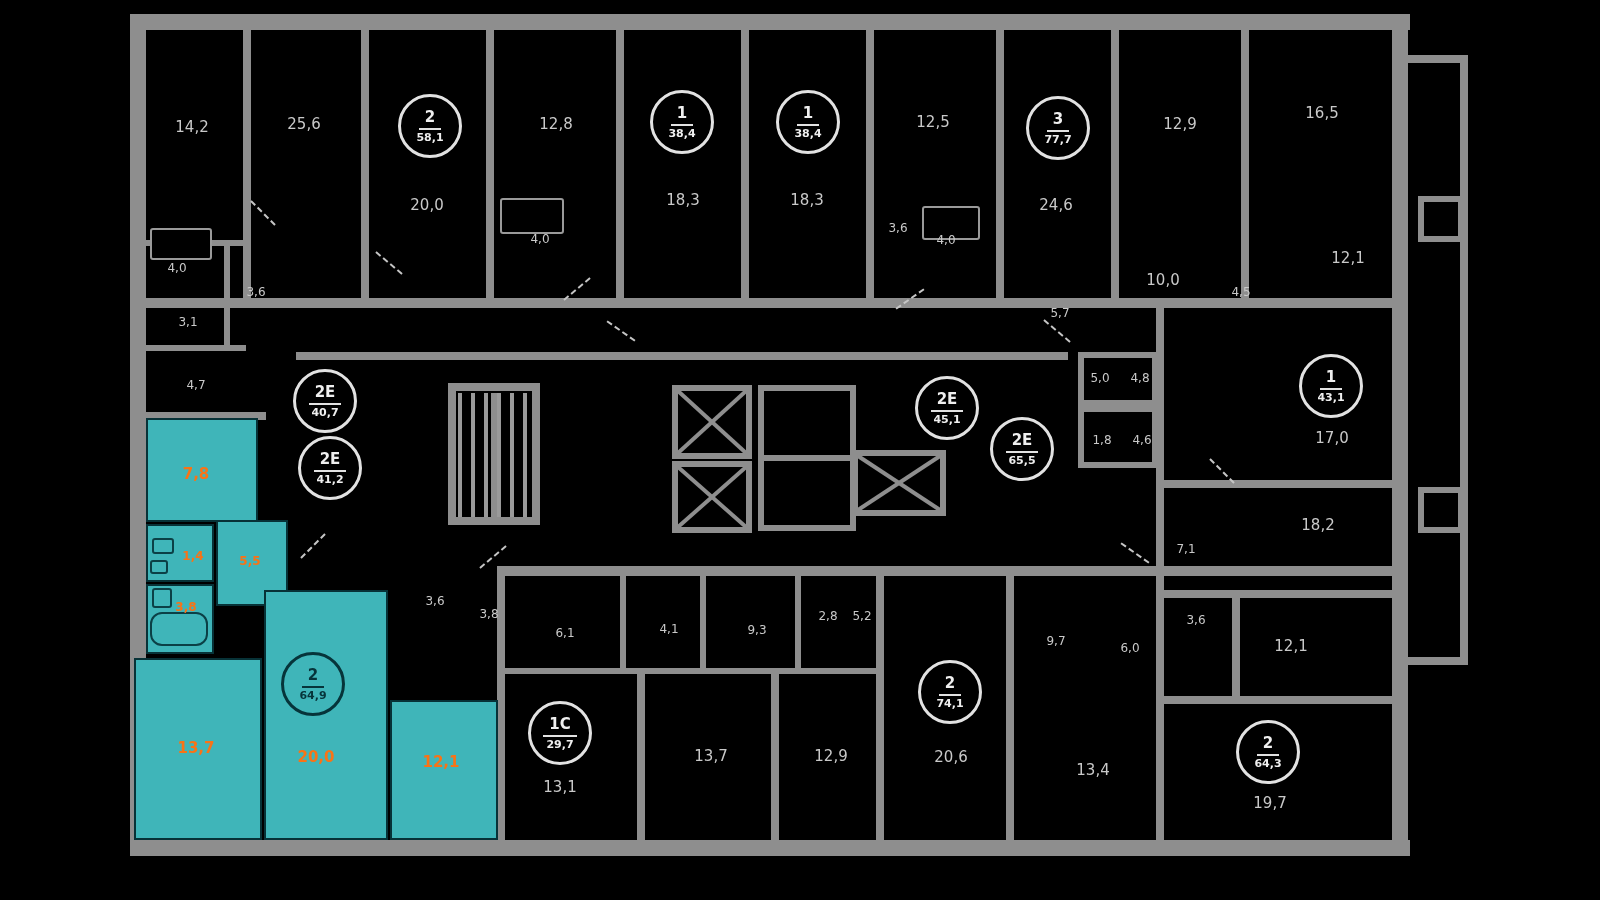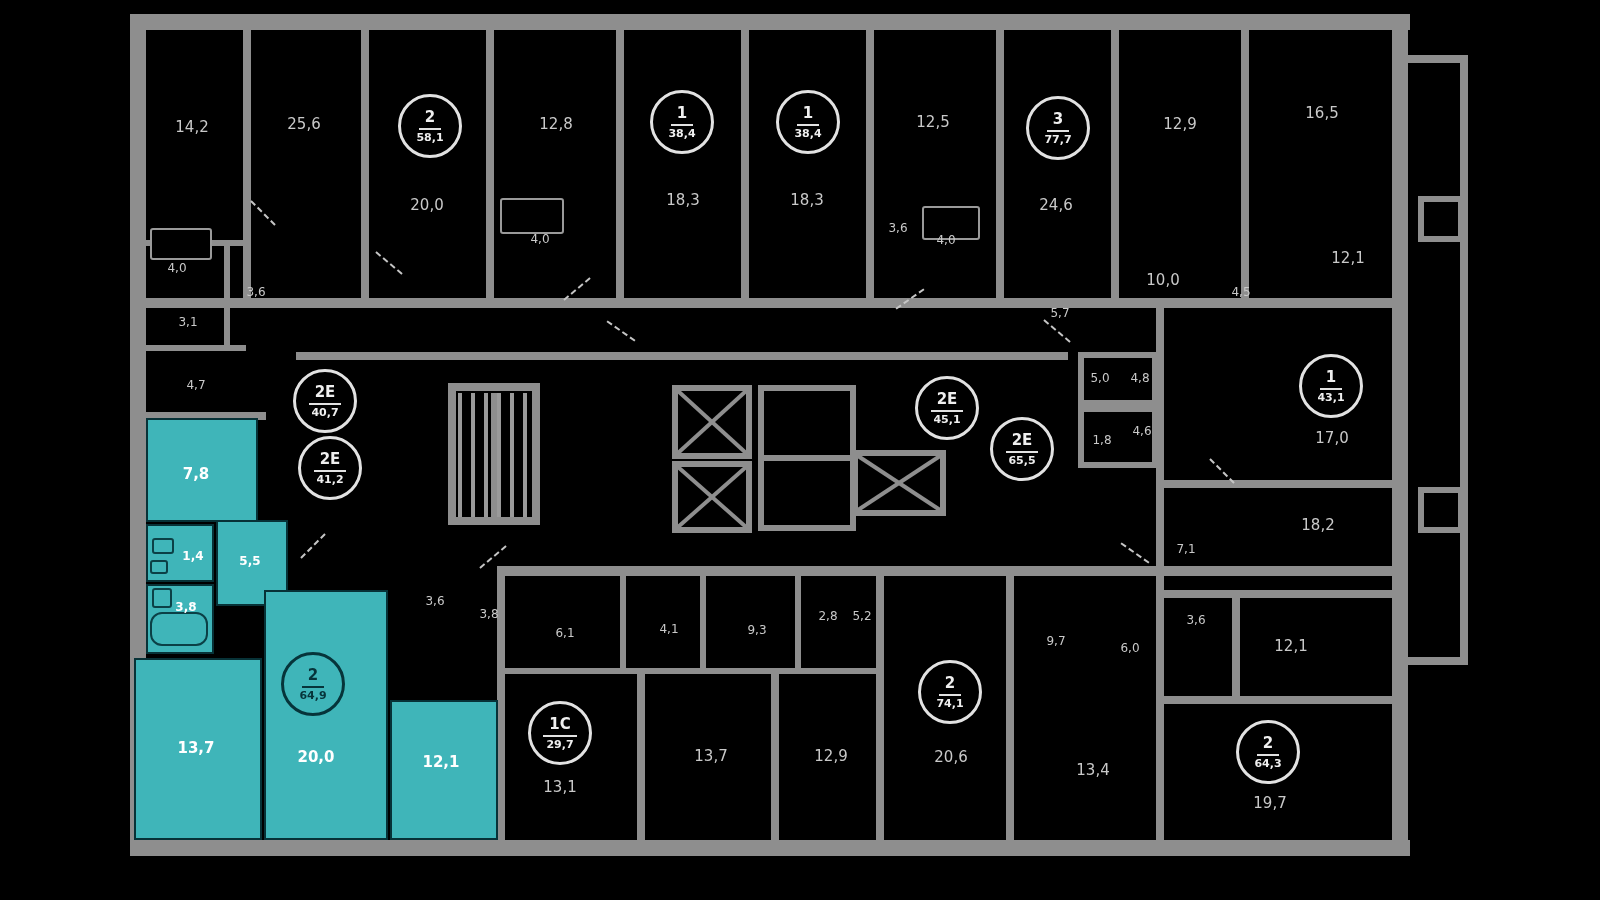--- a/index.html
+++ b/index.html
@@ -2,21 +2,21 @@
 <html><head>
 <meta charset="utf-8">
 <style>
   html,body{margin:0;padding:0;background:#000;}
   .plan{position:relative;width:1600px;height:900px;background:#000;overflow:hidden;
         font-family:"DejaVu Sans",sans-serif;}
   .wall{position:absolute;background:#8e8e8e;}
   .obox{position:absolute;border:6px solid #8e8e8e;background:#000;box-sizing:border-box;}
   .lbl{position:absolute;transform:translate(-50%,-50%);color:#c9c9c9;font-size:15px;white-space:nowrap;}
   .lbl.sm{font-size:12px;}
-  .lbl.hl{color:#ffffff;font-weight:700;}
+  .lbl.hl{color:#f97316;font-weight:700;}
   .badge{position:absolute;width:58px;height:58px;border:3px solid #e2e2e2;border-radius:50%;
          transform:translate(-50%,-50%);display:flex;flex-direction:column;align-items:center;
          justify-content:center;gap:2px;color:#efefef;font-weight:700;background:rgba(0,0,0,.45);z-index:5;}
   .badge .rn{font-size:15px;line-height:1;padding:0 6px 3px;border-bottom:2px solid #e2e2e2;text-align:center;}
   .badge .ar{font-size:11px;line-height:1;}
   .badge.hl-badge{border-color:#06343a;color:#06343a;background:transparent;}
   .badge.hl-badge .rn{border-bottom-color:#06343a;}
   .tz{position:absolute;background:#3fb5b9;border:2px solid #073237;box-sizing:border-box;}
   .fx{position:absolute;border:2px solid #0b4046;box-sizing:border-box;border-radius:3px;}
   .fx.round{border-radius:12px;}
@@ -225,21 +225,21 @@
   <div class="lbl sm" style="left:862px;top:616px">5,2</div>
   <div class="lbl" style="left:711px;top:756px">13,7</div>
   <div class="lbl" style="left:831px;top:756px">12,9</div>
   <div class="lbl" style="left:951px;top:757px">20,6</div>
   <div class="lbl" style="left:1093px;top:770px">13,4</div>
   <div class="lbl" style="left:560px;top:787px">13,1</div>
   <div class="lbl" style="left:1270px;top:803px">19,7</div>
   <div class="lbl sm" style="left:1100px;top:378px">5,0</div>
   <div class="lbl sm" style="left:1140px;top:378px">4,8</div>
   <div class="lbl sm" style="left:1102px;top:440px">1,8</div>
-  <div class="lbl sm" style="left:1142px;top:431px">4,6</div>
+  <div class="lbl sm" style="left:1142px;top:440px">4,6</div>
 
   <div class="lbl hl" style="left:196px;top:474px">7,8</div>
   <div class="lbl hl sm" style="left:193px;top:556px">1,4</div>
   <div class="lbl hl sm" style="left:250px;top:561px">5,5</div>
   <div class="lbl hl sm" style="left:186px;top:607px">3,8</div>
   <div class="lbl hl" style="left:196px;top:748px">13,7</div>
   <div class="lbl hl" style="left:316px;top:757px">20,0</div>
   <div class="lbl hl" style="left:441px;top:762px">12,1</div>
 
 </div>

